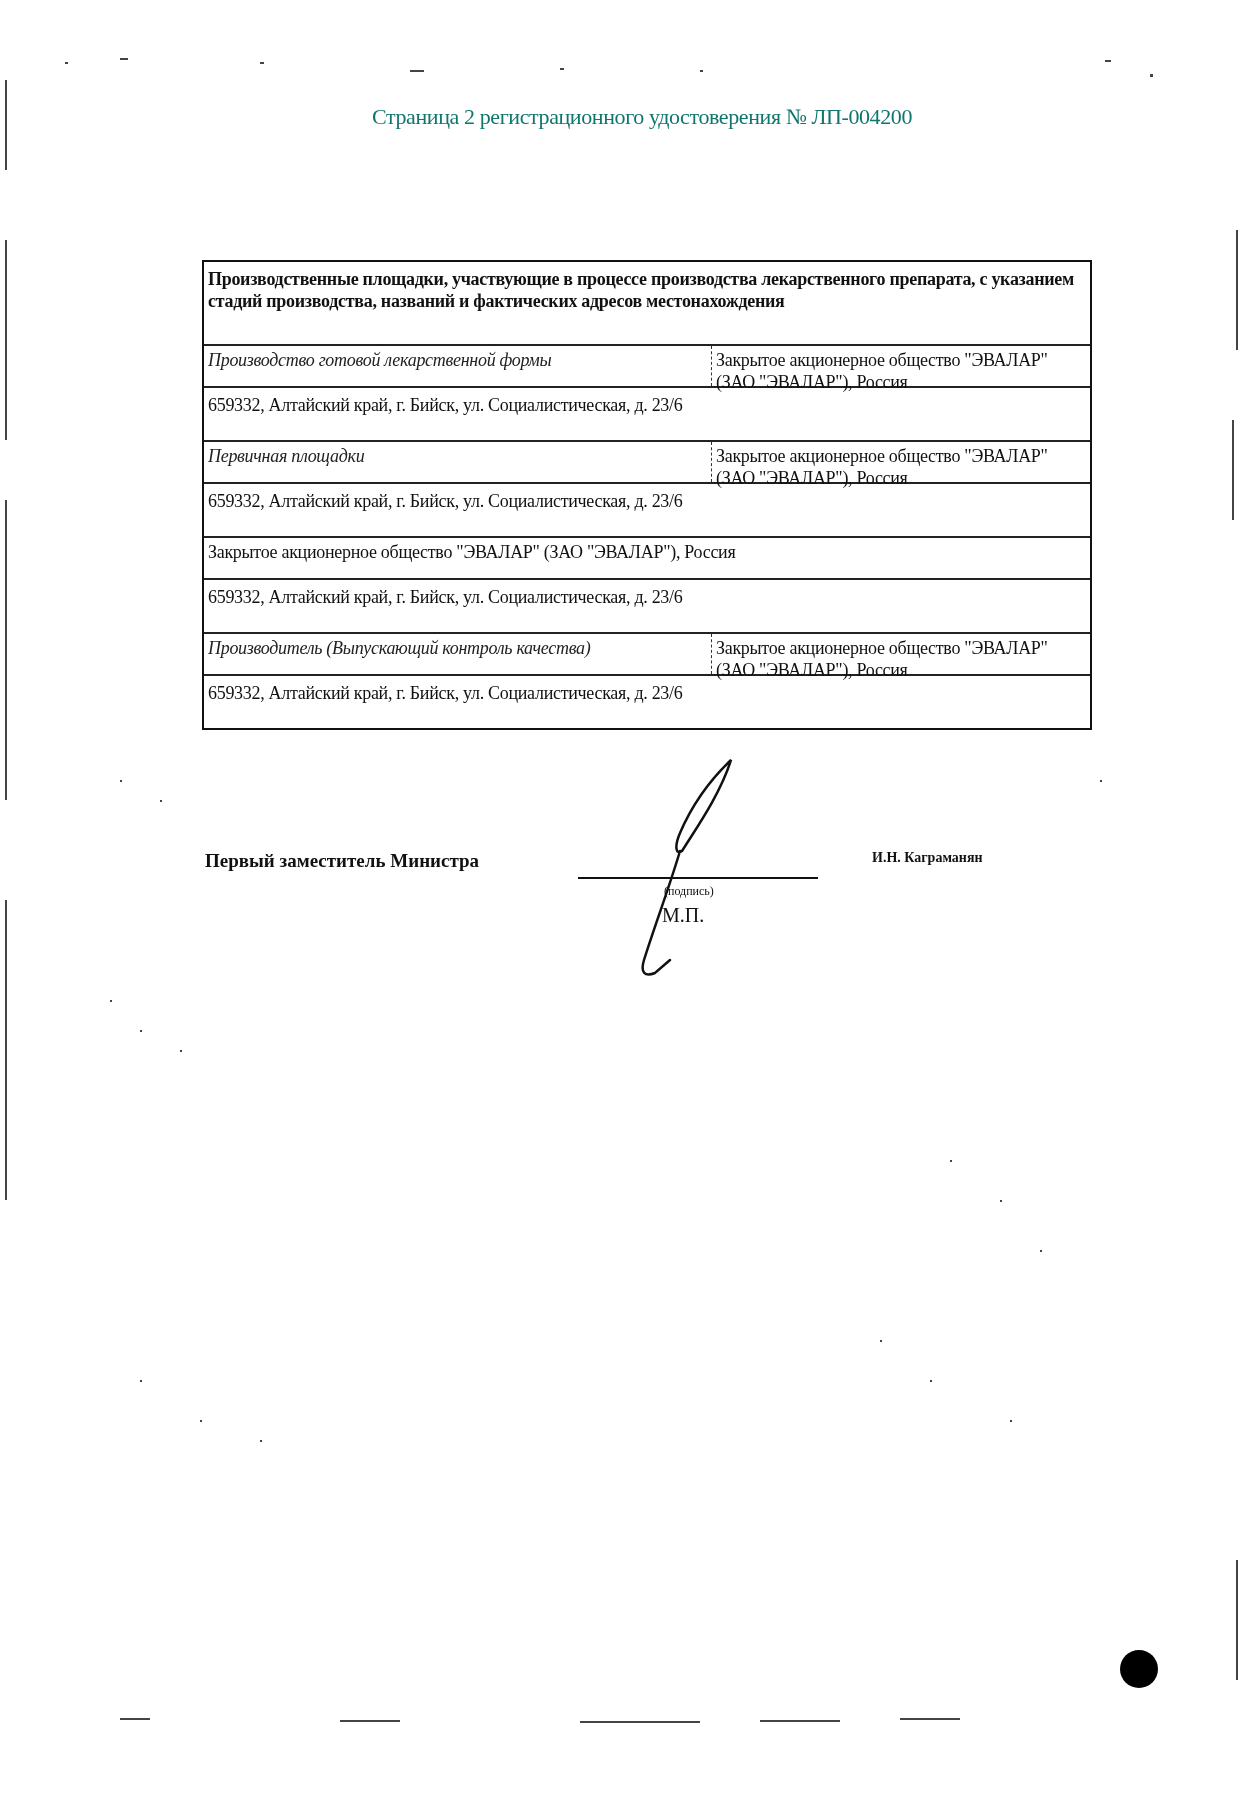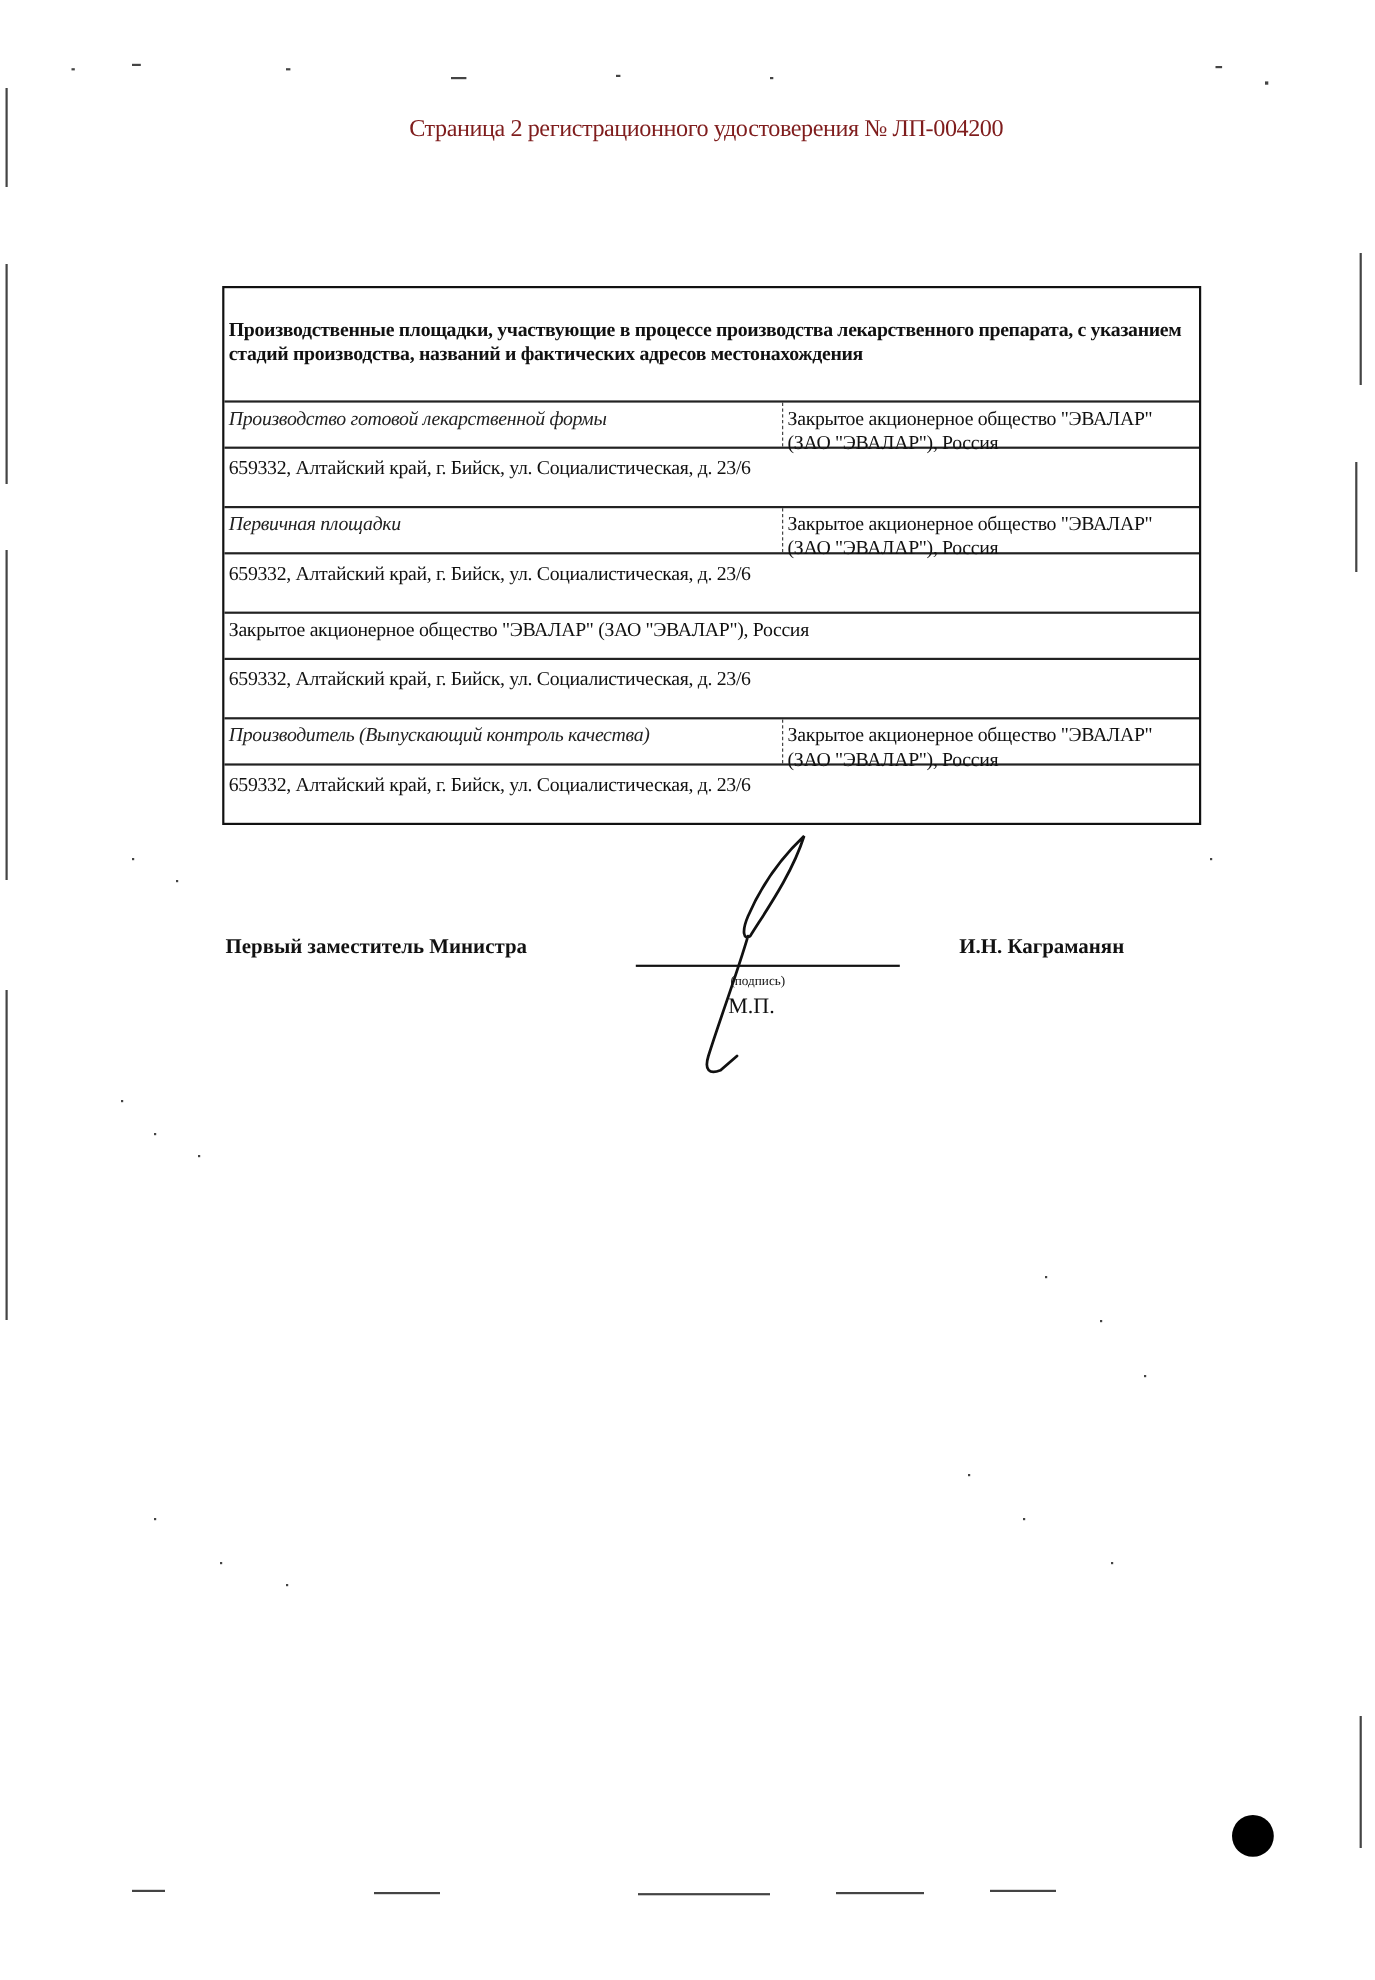--- a/index.html
+++ b/index.html
@@ -3,41 +3,41 @@
   <meta charset="utf-8">
   <style>
     html, body { margin: 0; padding: 0; }
     body {
       width: 1250px; height: 1800px; position: relative; overflow: hidden;
       background: #ffffff; color: #111;
       font-family: "Liberation Serif", "DejaVu Serif", serif;
     }
     .page-title {
       position: absolute; left: 372px; top: 104px; width: 600px;
-      font-size: 22px; letter-spacing: -0.4px; color: #7f1d1d; white-space: nowrap;
+      font-size: 22px; letter-spacing: -0.4px; color: #0f766e; white-space: nowrap;
     }
     .reg-table {
       position: absolute; left: 202px; top: 260px; width: 890px;
       border: 2px solid #111; box-sizing: border-box;
     }
     .row { display: flex; border-top: 2px solid #222; box-sizing: border-box; }
-    .row:first-child { border-top: none; margin-top: 20px; }
+    .row:first-child { border-top: none; }
     .cell { box-sizing: border-box; padding: 3px 4px; font-size: 18px; line-height: 22px; letter-spacing: -0.3px; }
     .cell.left { width: 508px; border-right: 1.5px dashed #333; font-style: italic; color: #222; }
     .cell.right { flex: 1; color: #111; }
     .cell.full { width: 100%; color: #111; }
     .header-row .cell { font-weight: bold; height: 82px; padding-top: 6px; }
     .stage-row { height: 42px; }
     .addr-row { height: 54px; }
     .addr-row .cell { padding-top: 6px; }
     .sig-label { position: absolute; left: 205px; top: 850px; font-size: 19px; font-weight: bold; white-space: nowrap; }
     .sig-line { position: absolute; left: 578px; top: 877px; width: 240px; height: 2px; background: #111; }
     .sig-caption { position: absolute; left: 664px; top: 884px; font-size: 12px; }
     .stamp { position: absolute; left: 662px; top: 904px; font-size: 20px; }
-    .sig-name { position: absolute; left: 872px; top: 850px; font-size: 19px; font-weight: bold; white-space: nowrap; }
+    .sig-name { position: absolute; left: 872px; top: 850px; font-size: 14px; font-weight: bold; white-space: nowrap; }
     .signature { position: absolute; left: 600px; top: 755px; width: 160px; height: 230px; }
     .dot { position: absolute; left: 1120px; top: 1650px; width: 38px; height: 38px; border-radius: 50%; background: #000; }
     .specks { position: absolute; left: 0; top: 0; width: 1250px; height: 1800px; pointer-events: none; }
   </style>
 </head>
 <body>
 
 <div class="page-title">Страница 2 регистрационного удостоверения № ЛП-004200</div>
 
 <div class="reg-table">

